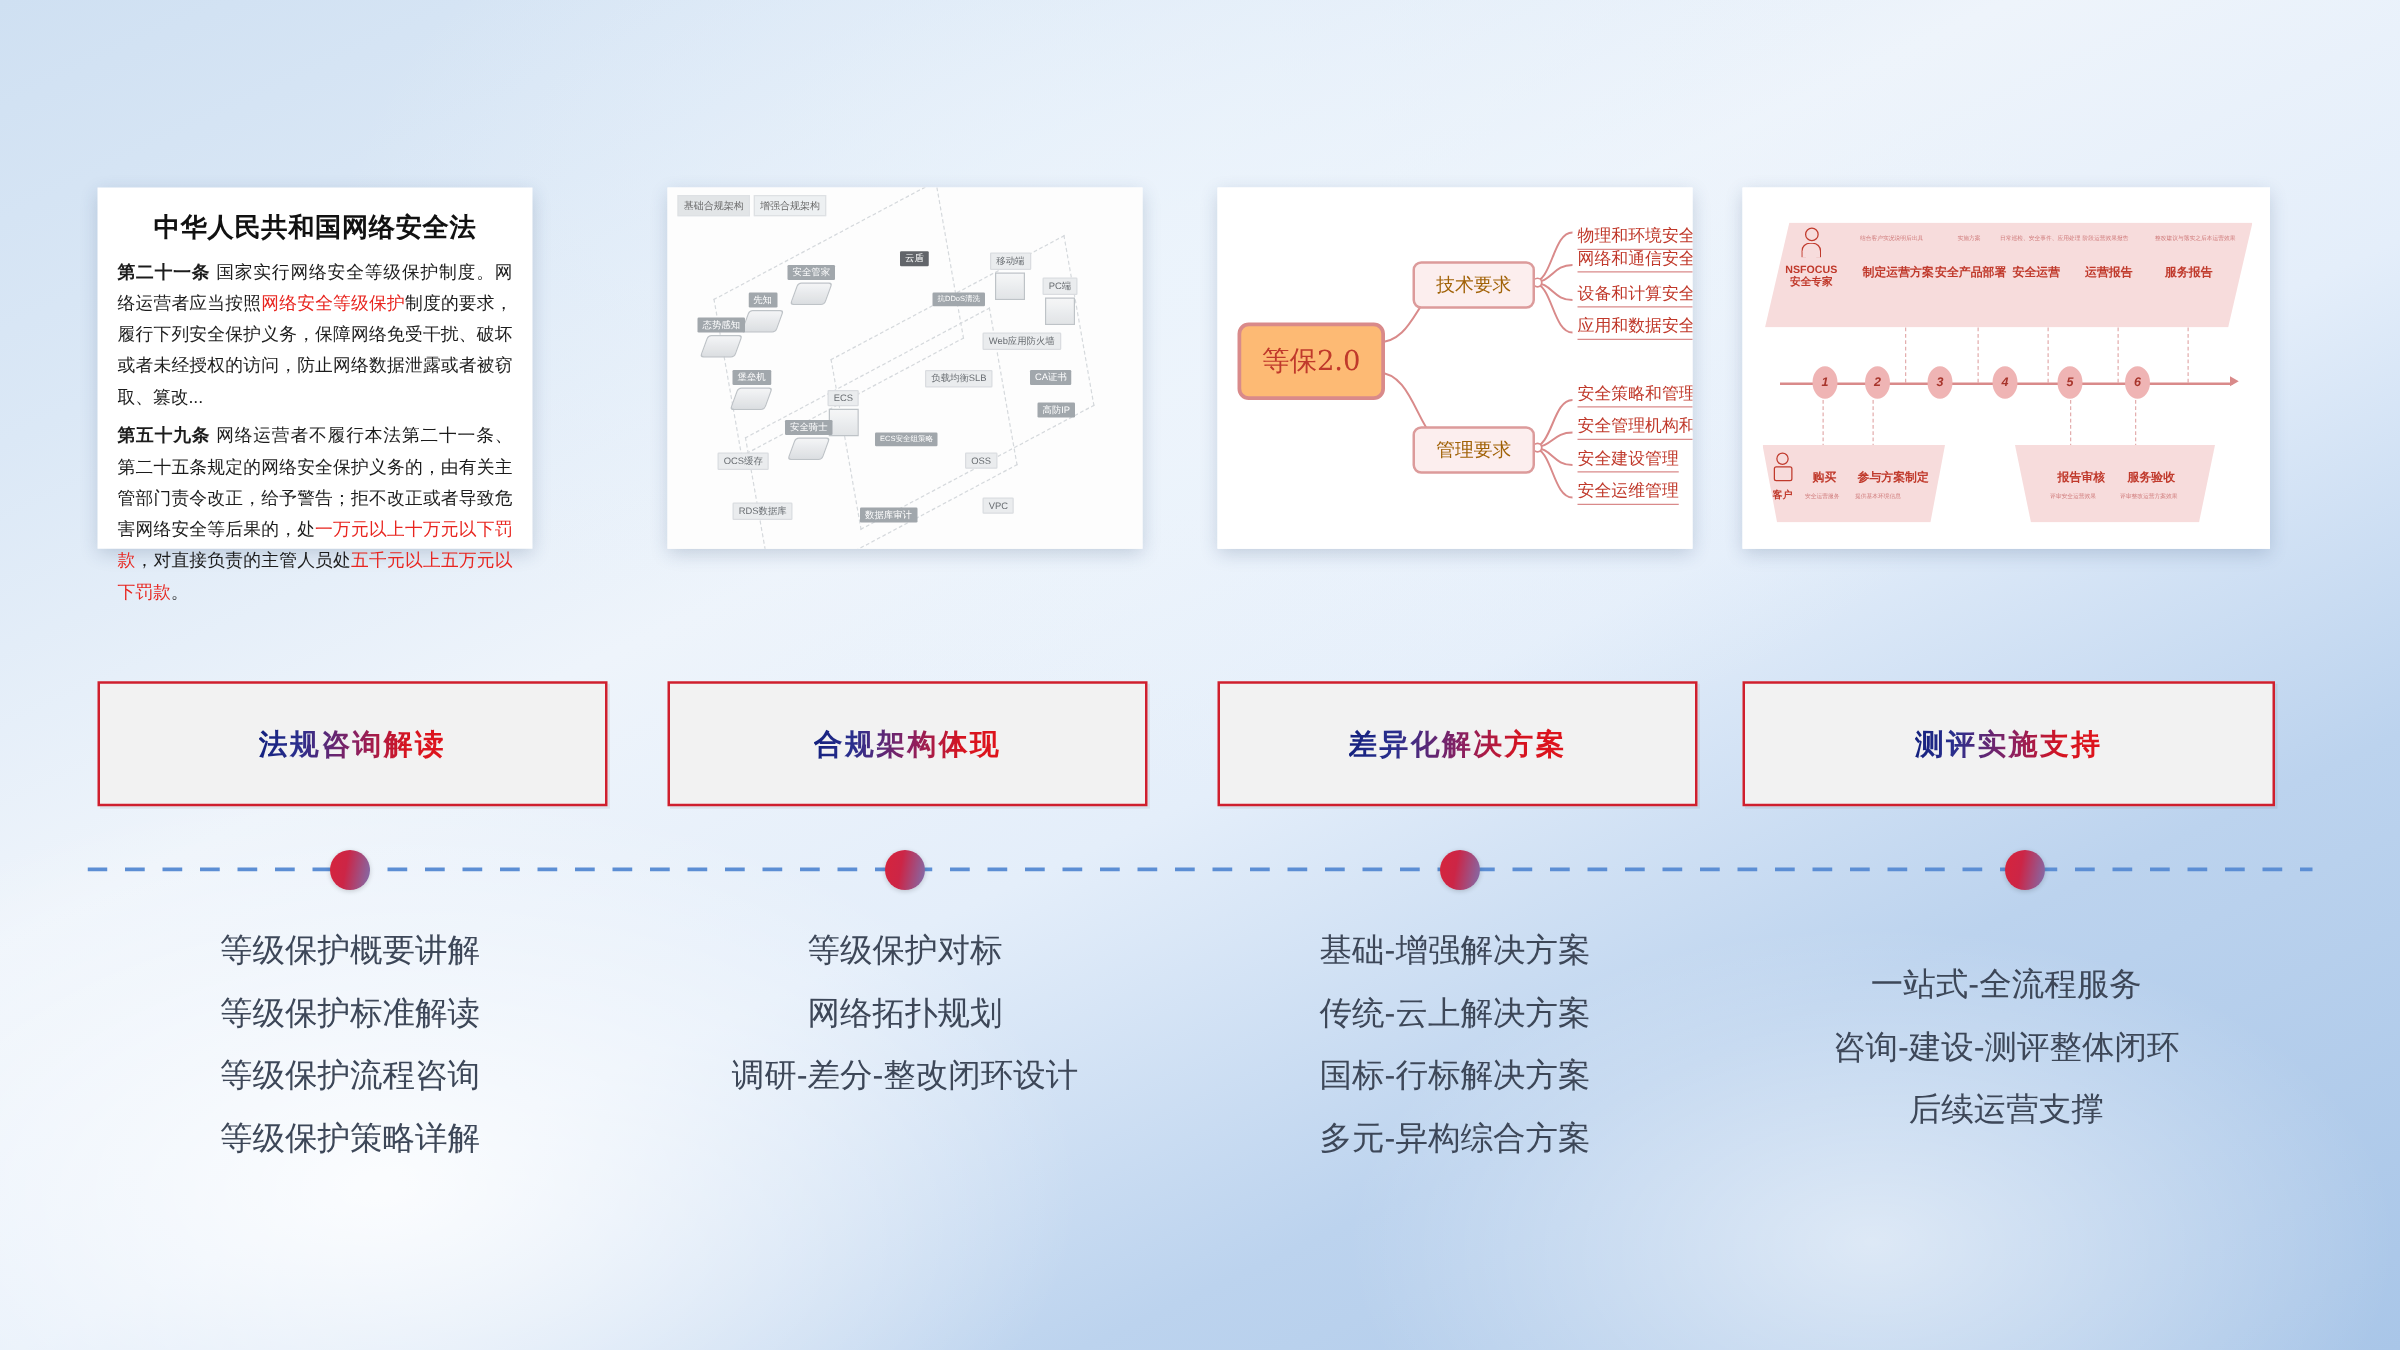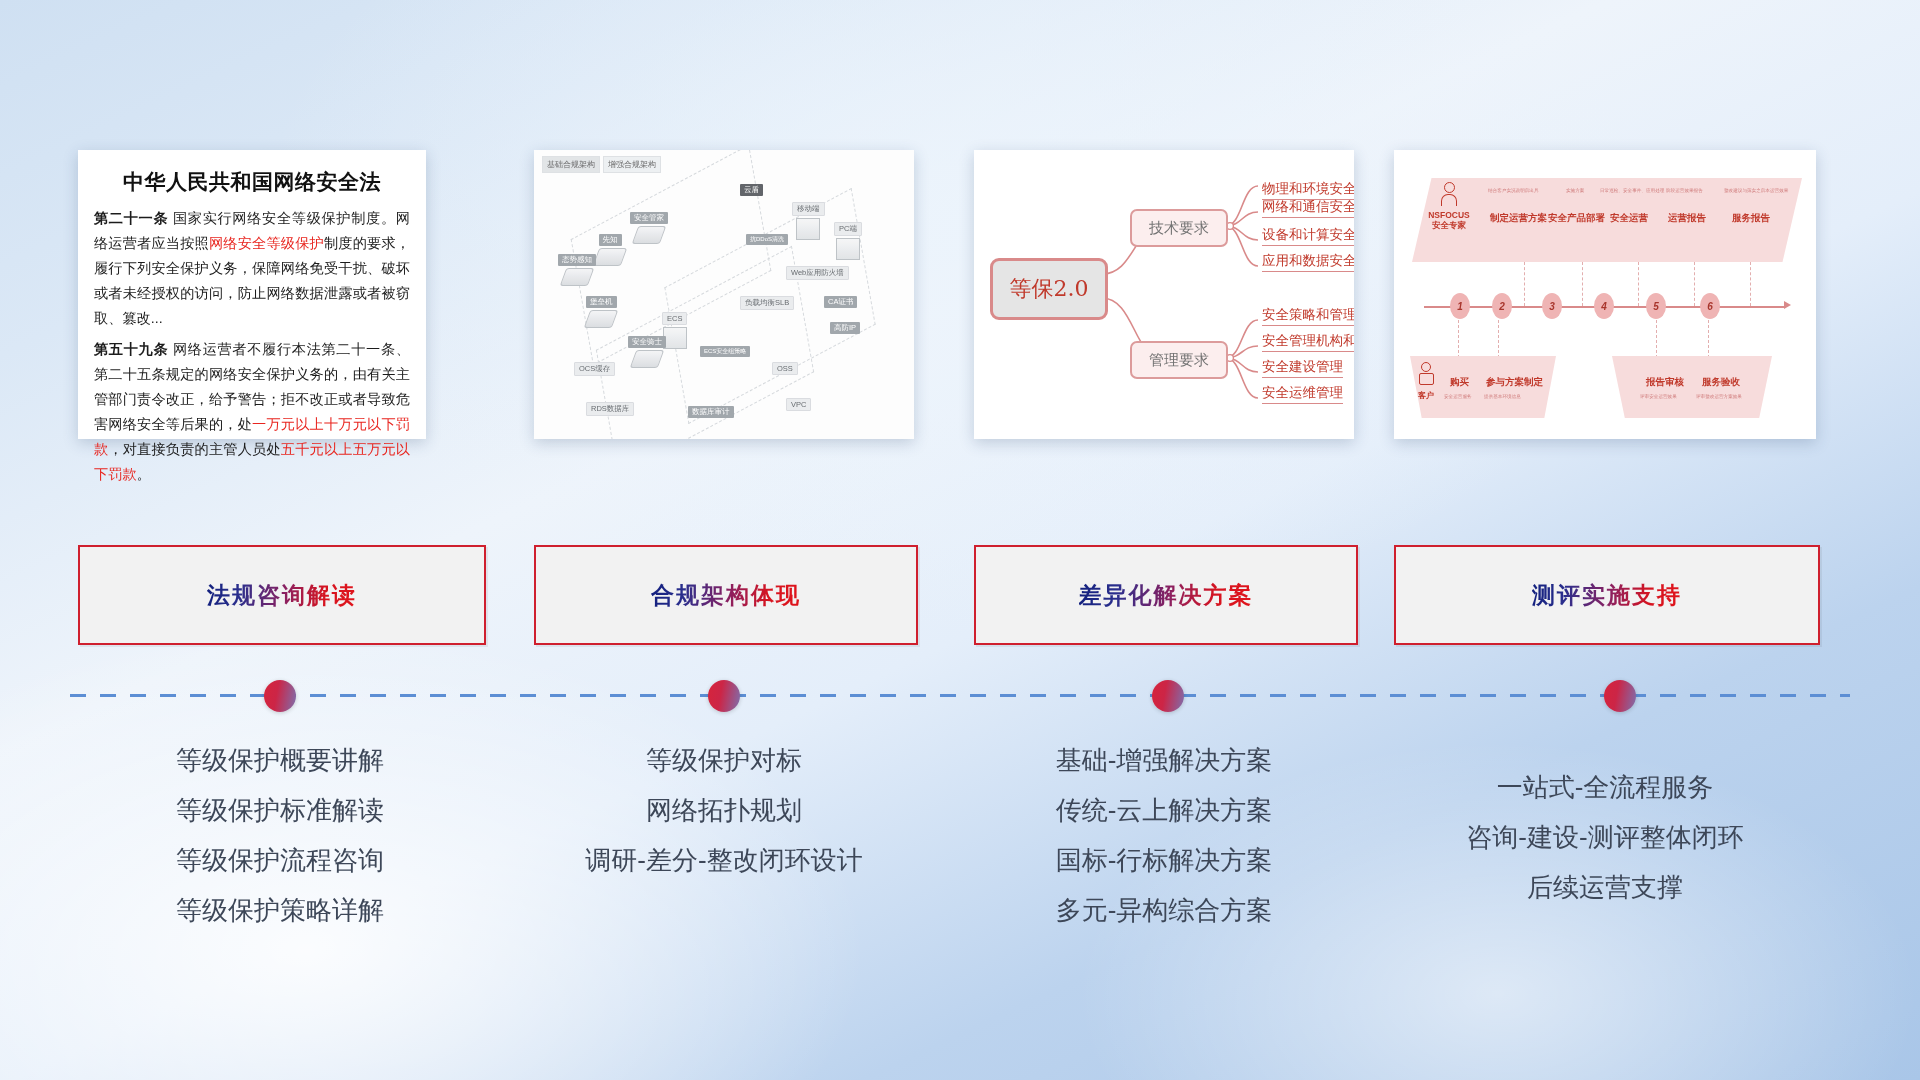--- a/index.html
+++ b/index.html
@@ -41,24 +41,24 @@
   .node .lbl{font-size:7.5px;color:#fff;background:#9aa0a6;padding:1px 4px;white-space:nowrap;border-radius:1px;}
   .node .lbl.d{background:#55595e;}
   .node .lbl.w{background:#e9ebed;color:#5a5f64;border:1px solid #d7dade;}
   .cyl{width:26px;height:16px;background:linear-gradient(#f3f4f6,#d9dcdf);
        border:1px solid #b9bec3;border-radius:3px;transform:skewX(-20deg);margin-top:2px;}
   .box3{width:22px;height:20px;background:linear-gradient(#f5f6f7,#dfe2e5);border:1px solid #b9bec3;margin-top:2px;}
 
   
   .mm{position:relative;width:100%;height:100%;background:#fff;overflow:hidden;}
   .mm-root{position:absolute;left:16px;top:108px;width:112px;height:56px;border:3px solid #d98a8a;
-    background:#e5e5e5;border-radius:9px;display:flex;align-items:center;justify-content:center;
+    background:#fdba74;border-radius:9px;display:flex;align-items:center;justify-content:center;
     color:#c0392b;font-size:22px;font-family:"DejaVu Serif","Liberation Serif",serif;}
   .mm-mid{position:absolute;width:94px;height:34px;border:2px solid #dc9b9b;background:#fceeee;border-radius:7px;
-    display:flex;align-items:center;justify-content:center;color:#737373;font-size:15px;
+    display:flex;align-items:center;justify-content:center;color:#a16207;font-size:15px;
     font-family:"DejaVu Serif","Liberation Serif",serif;}
   .mm-leaf{position:absolute;color:#c0392b;font-size:13.5px;white-space:nowrap;
     font-family:"DejaVu Serif","Liberation Serif",serif;border-bottom:1.6px solid #d98a8a;padding-bottom:1px;}
   .mm svg{position:absolute;left:0;top:0;}
 
   
   .ns{position:relative;width:100%;height:100%;background:#fff;overflow:hidden;}
   .ns .band{position:absolute;background:#f7dcdc;}
   .ns .big{font-size:9.5px;font-weight:bold;color:#c0392b;position:absolute;white-space:nowrap;}
   .ns .tiny{font-size:4.6px;color:#cf7a7a;position:absolute;white-space:nowrap;}
@@ -116,21 +116,21 @@
       <div class="arch">
         <div class="tabs">
           <div class="tab on">基础合规架构</div>
           <div class="tab">增强合规架构</div>
         </div>
 
         <div class="plane" style="left:36px;top:44px;width:200px;height:120px;transform:rotate(-28deg) skewX(-18deg);"></div>
         <div class="plane" style="left:130px;top:90px;width:210px;height:130px;transform:rotate(-28deg) skewX(-18deg);"></div>
         <div class="plane" style="left:60px;top:150px;width:220px;height:120px;transform:rotate(-28deg) skewX(-18deg);"></div>
 
-        <div class="node" style="left:186px;top:34px;margin-left:20px;">
+        <div class="node" style="left:186px;top:51px;">
           <div class="lbl d">云盾</div>
           </div>
         <div class="node" style="left:96px;top:62px;">
           <div class="lbl">安全管家</div>
             <div class="cyl"></div>
           </div>
         <div class="node" style="left:62px;top:84px;">
           <div class="lbl">先知</div>
             <div class="cyl"></div>
           </div>

